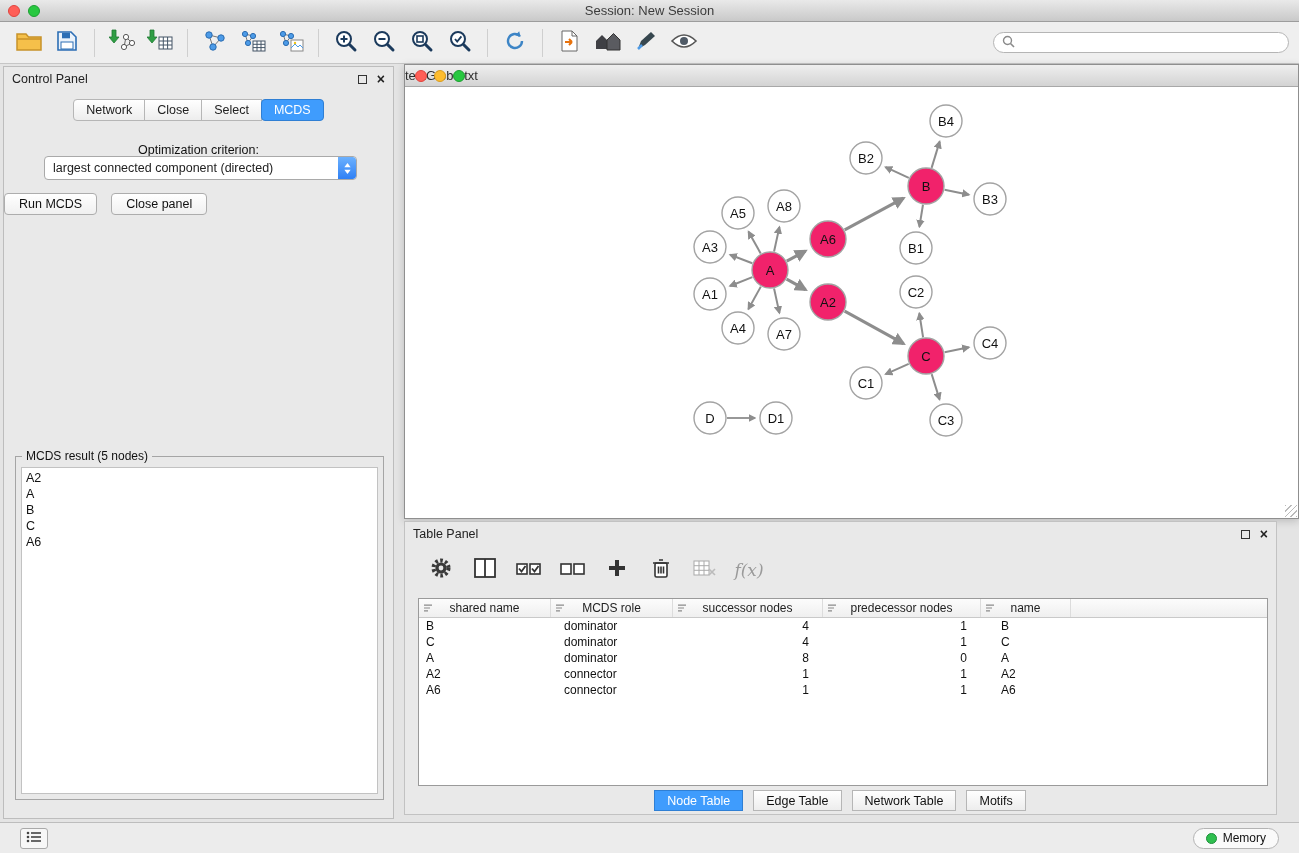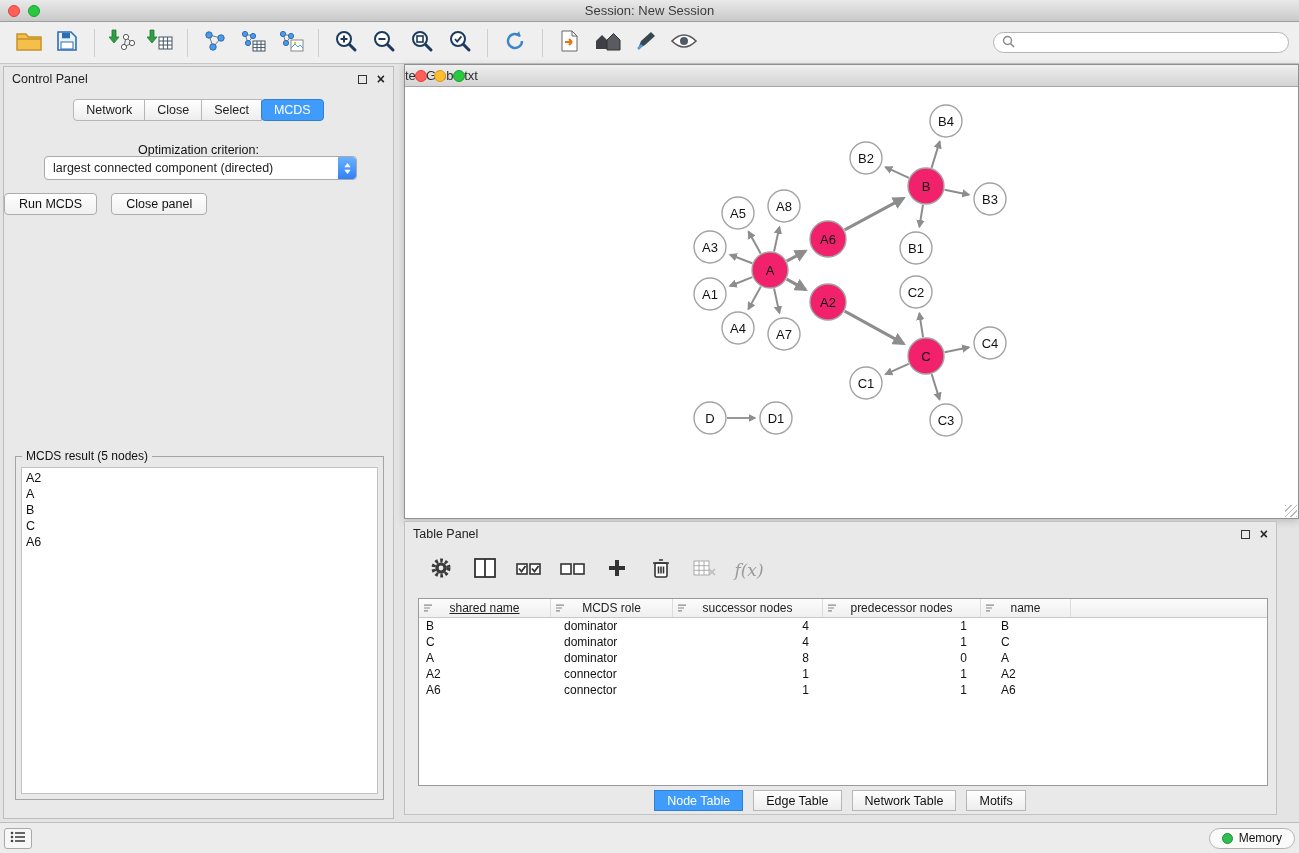--- a/index.html
+++ b/index.html
@@ -87,21 +87,21 @@
   .th .sort-ico { position:absolute; left:4px; top:4px; }
   .tr { display:flex; height:16px; }
   .td { font-size:12px; line-height:16px; color:#111; overflow:hidden; white-space:nowrap; }
   .table-tabs { position:absolute; left:0; right:0; bottom:3px; display:flex; justify-content:center; gap:11px; }
   .tbl-tab { font-size:12.5px; height:21px; display:flex; align-items:center; padding:0 12px;
     background:linear-gradient(#ffffff,#ededed); border:1px solid #b6b6b6; margin-left:-1px; color:#111; }
   .tbl-tab.sel { background:#3f9cfd; border-color:#2f7fd4; color:#fff; }
 
   
   .statusbar { position:absolute; left:0; bottom:0; width:1299px; height:31px; background:#ececec;
-    border-top:1px solid #bdbdbd; display:flex; align-items:center; padding:0 4px; }
+    border-top:1px solid #bdbdbd; display:flex; align-items:center; padding:0 20px; }
   .status-left-btn { width:28px; height:21px; border:1px solid #a9a9a9; border-radius:3px;
     background:#f7f7f7; display:flex; align-items:center; justify-content:center; }
   .memory-pill { margin-left:auto; height:21px; border:1px solid #b3b3b3; border-radius:11px;
     background:#fafafa; display:flex; align-items:center; gap:6px; padding:0 12px; }
   .memory-dot { width:11px; height:11px; border-radius:50%; background:#2fbf4f; border:1px solid #1d8f3a; }
   .memory-label { font-size:12px; color:#111; }
 </style>
 </head>
 <body>
 
@@ -464,21 +464,21 @@
               <path d="M1 6.7 h15 M1 11.3 h15 M6 2 v14 M11 2 v14" stroke="#aaa"></path>
               <path d="M16 10 l6 6 M22 10 l-6 6" stroke="#bbb" stroke-width="1.6"></path>
             </svg></span>
       </div>
       <div class="tp-btn">
         <span class="fx">f(x)</span>
       </div>
     </div>
     <div class="table-box">
       <div class="thead" id="table-head">
-          <div class="th" style="width: 132px; text-decoration: underline;"><svg class="sort-ico" width="10" height="10" viewBox="0 0 10 10">
+          <div class="th" style="width: 132px;"><svg class="sort-ico" width="10" height="10" viewBox="0 0 10 10">
               <path d="M1 2.2 h8 M1 5 h6 M1 7.8 h4" stroke="#8a8a8a" stroke-width="1.2"></path>
             </svg><span>shared name</span></div>
           <div class="th" style="width: 122px;"><svg class="sort-ico" width="10" height="10" viewBox="0 0 10 10">
               <path d="M1 2.2 h8 M1 5 h6 M1 7.8 h4" stroke="#8a8a8a" stroke-width="1.2"></path>
             </svg><span>MCDS role</span></div>
           <div class="th" style="width: 150px;"><svg class="sort-ico" width="10" height="10" viewBox="0 0 10 10">
               <path d="M1 2.2 h8 M1 5 h6 M1 7.8 h4" stroke="#8a8a8a" stroke-width="1.2"></path>
             </svg><span>successor nodes</span></div>
           <div class="th" style="width: 158px;"><svg class="sort-ico" width="10" height="10" viewBox="0 0 10 10">
               <path d="M1 2.2 h8 M1 5 h6 M1 7.8 h4" stroke="#8a8a8a" stroke-width="1.2"></path>

